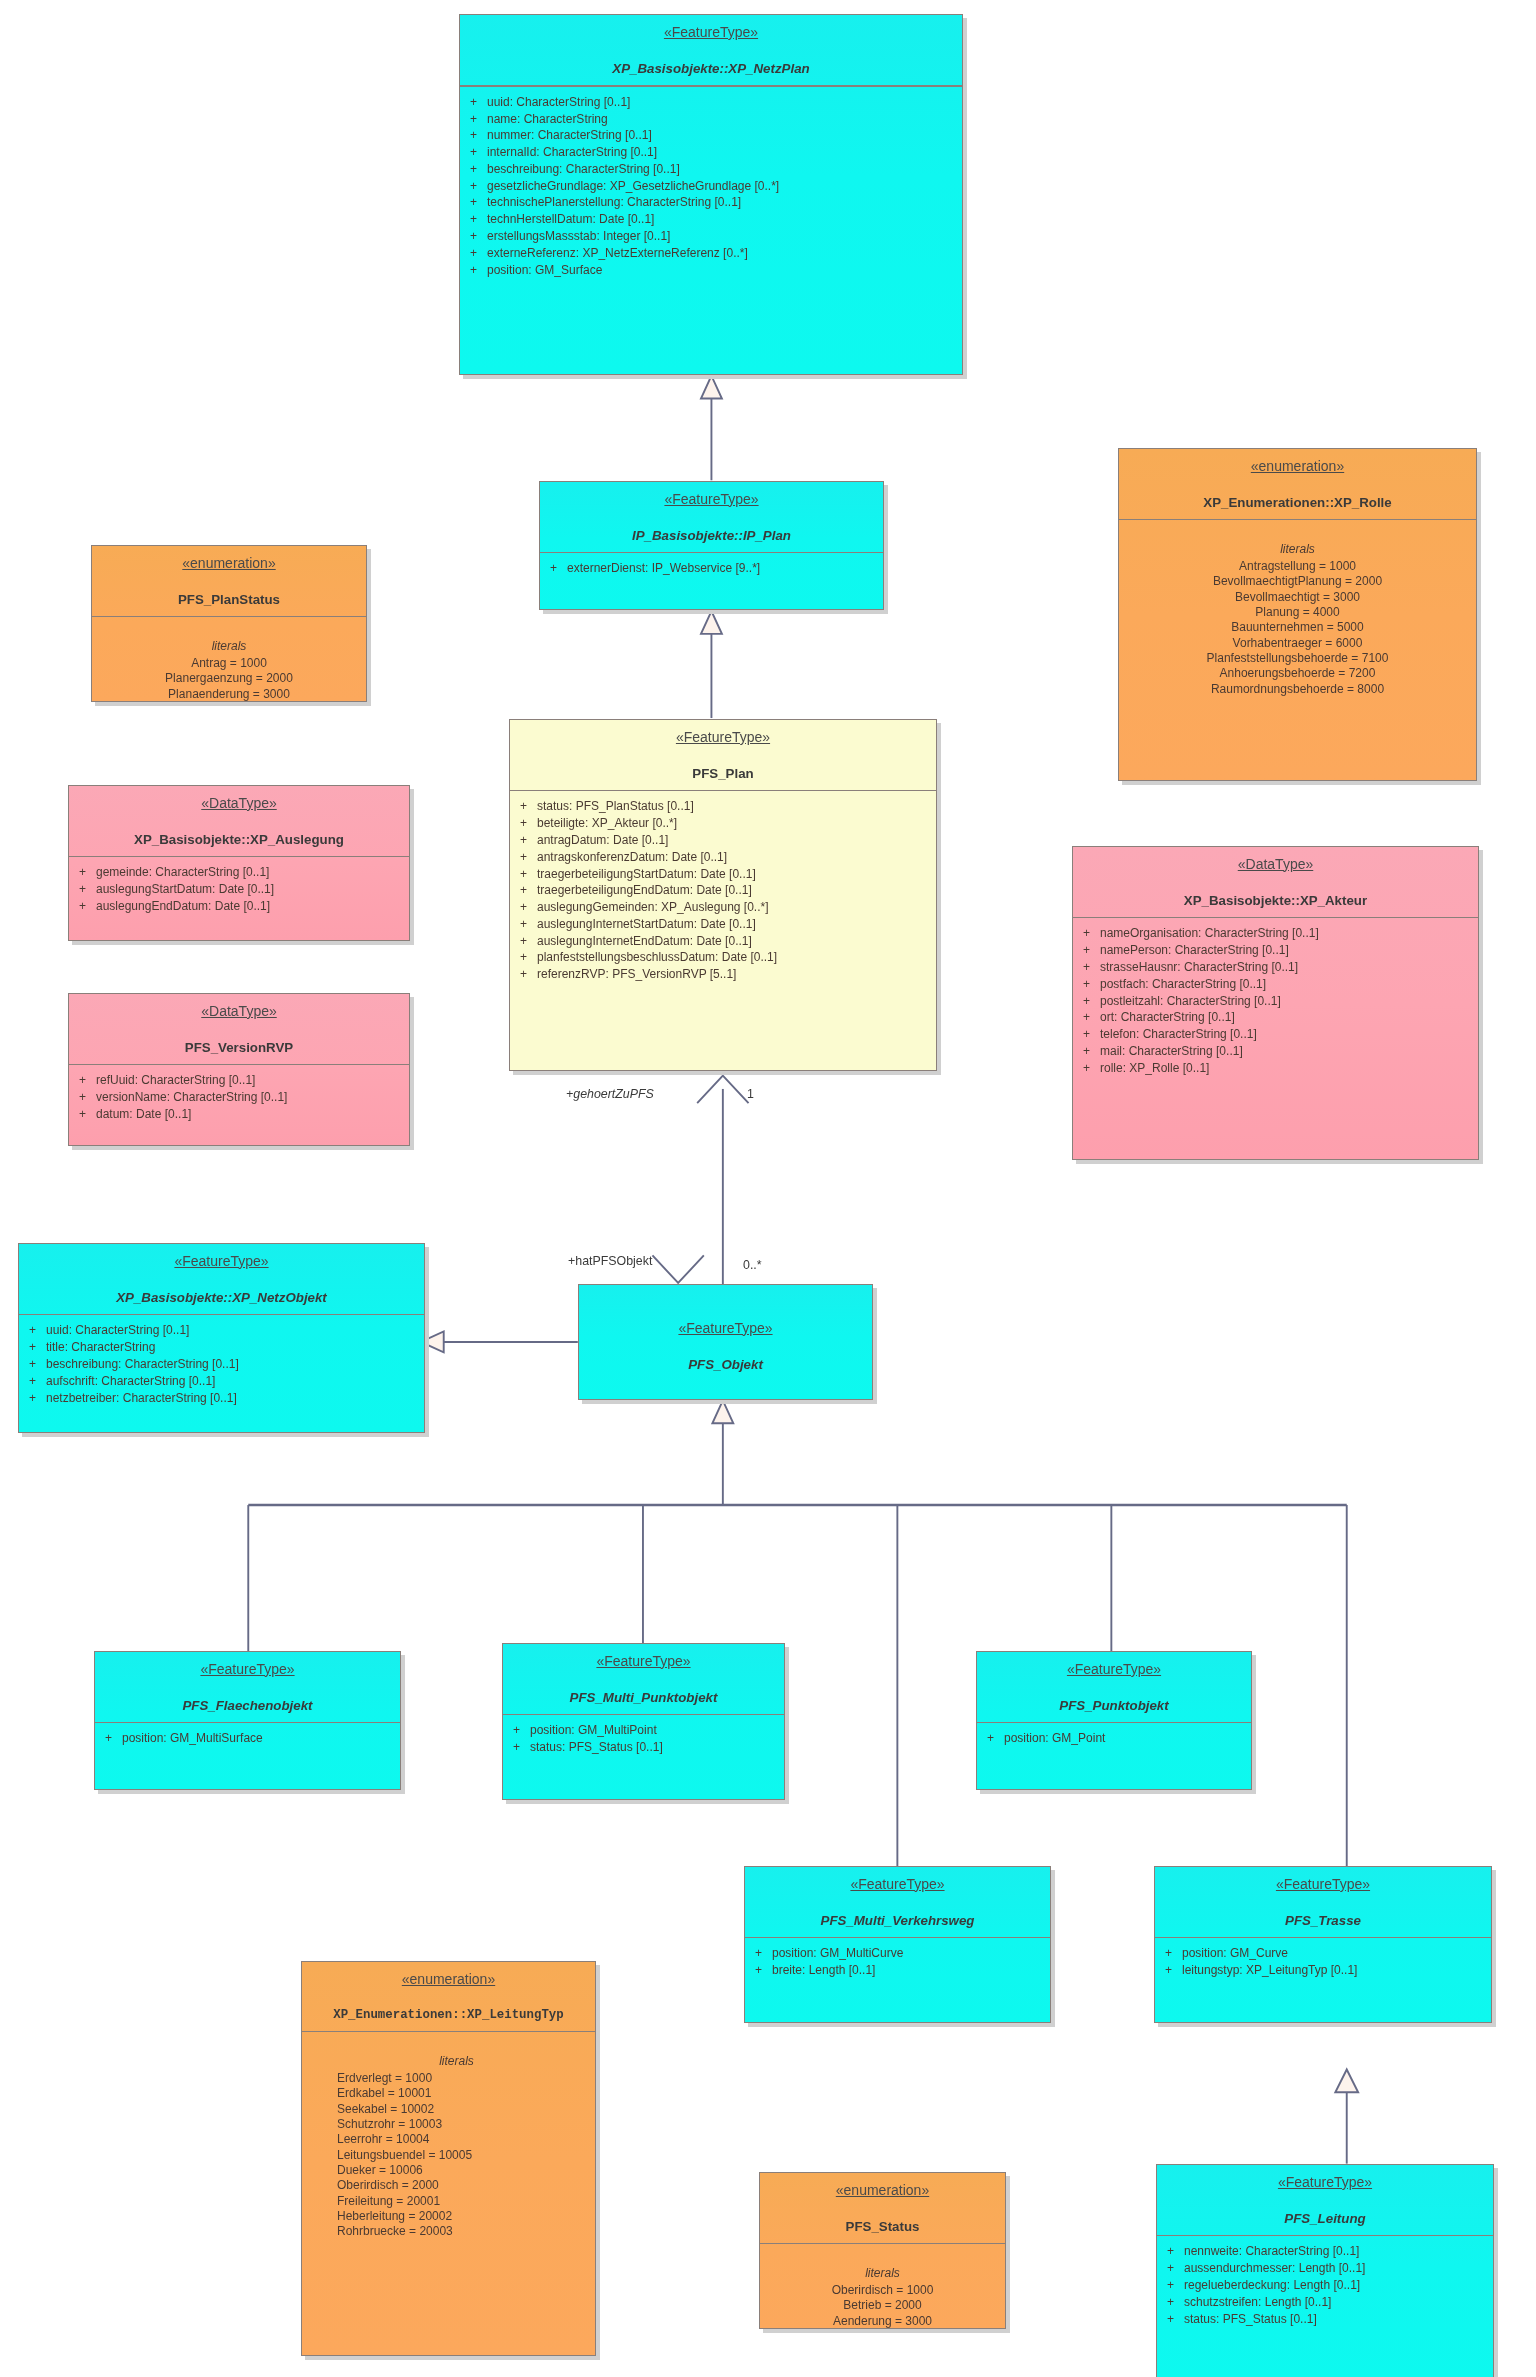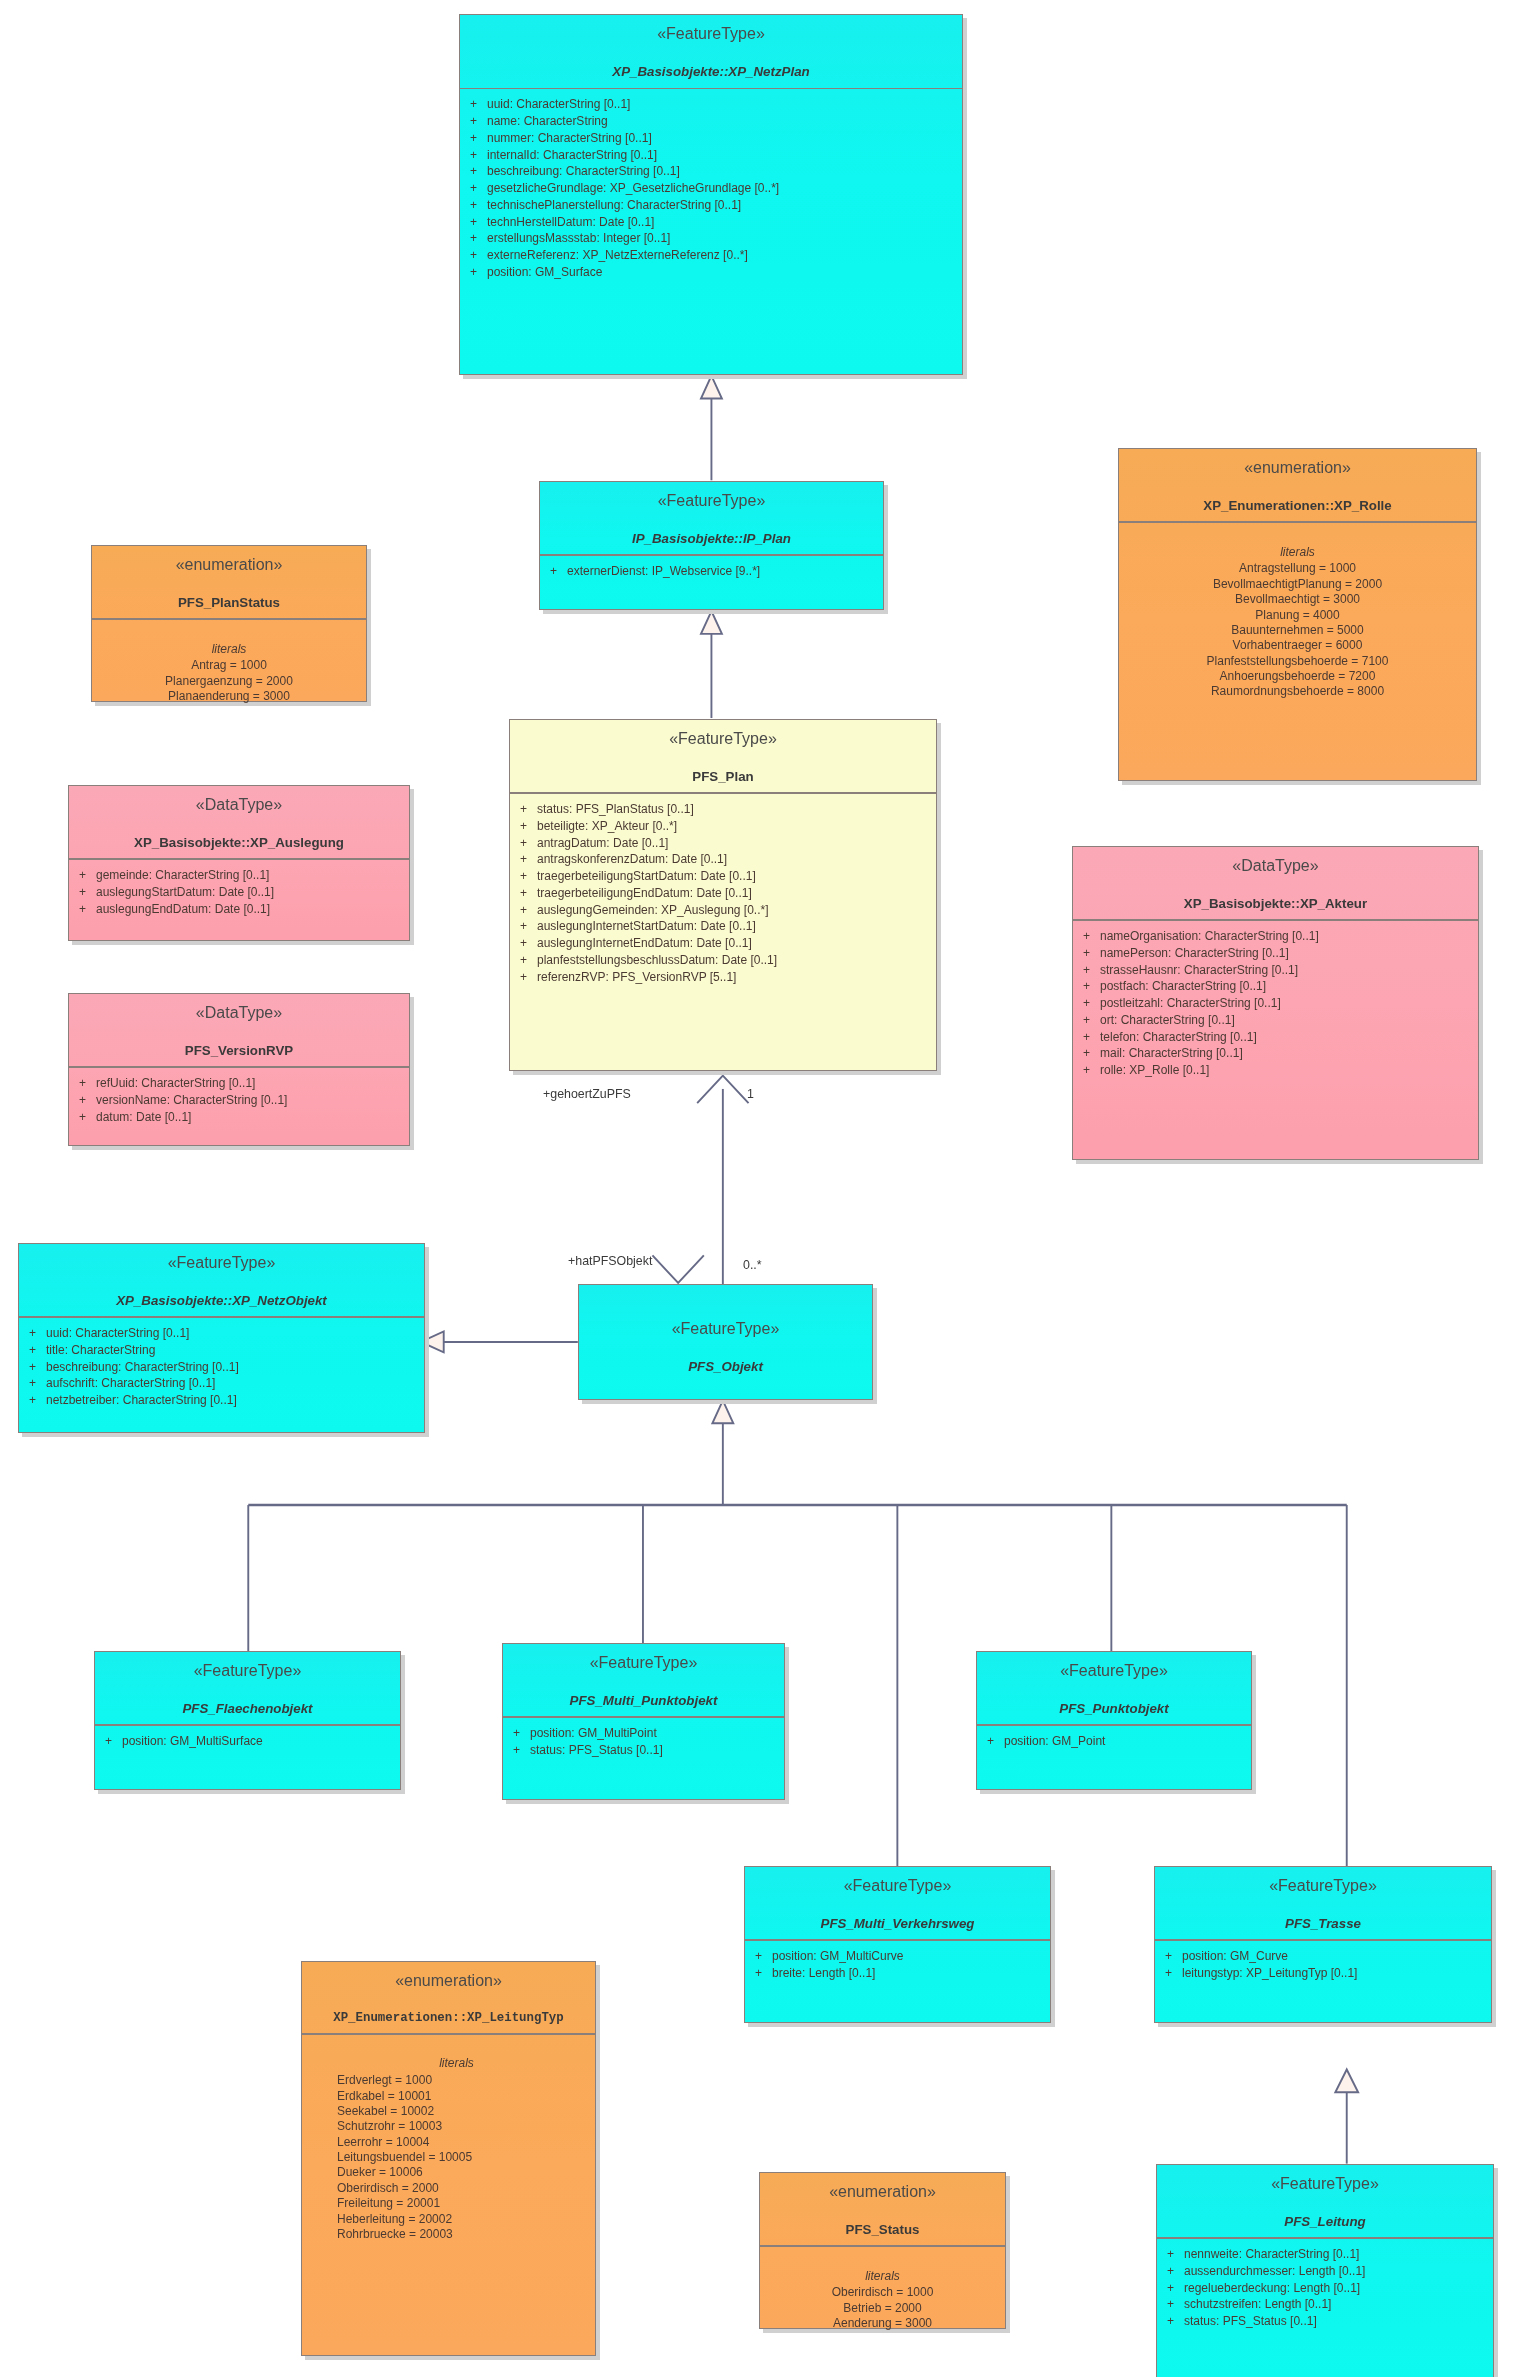--- a/index.html
+++ b/index.html
@@ -4,21 +4,21 @@
 <style>
   html,body{margin:0;padding:0;background:#ffffff;}
   body{font-family:"Liberation Sans", sans-serif;}
   #canvas{position:relative;width:1537px;height:2448px;background:#ffffff;overflow:hidden;}
 
   
   .node{position:absolute;box-sizing:border-box;}
   .node .shadow{position:absolute;left:3.8px;top:3.8px;right:-3.8px;bottom:-3.8px;background:#d0d0d0;}
   .node .body{position:absolute;left:0;top:0;right:0;bottom:0;border:1.4px solid #8a7f7a;box-sizing:border-box;display:flex;flex-direction:column;}
   .node .hdr{padding:8.6px 4.8px 7.6px 4.8px;text-align:center;flex:0 0 auto;}
-  .node .stereo{font-size:16px;color:#4a4a4a;line-height:1.25;}
+  .node .stereo{font-size:14px;color:#4a4a4a;line-height:1.25;text-decoration:underline;}
   .node .cname{font-size:13.3px;font-weight:bold;color:#3a3a3a;line-height:1.3;margin-top:19px;}
   .node .cname.ital{font-style:italic;}
   .node .sep{height:1.4px;background:#8a7f7a;flex:0 0 auto;}
   .node .attrs{padding:6.7px 0 5.7px 0;flex:1 1 auto;}
   .node .attr{font-size:12px;color:#4a3a32;line-height:1.0;padding:2.4px 0 2.4px 0;display:flex;}
   .node .attr .vis{width:27px;text-align:center;flex:0 0 auto;}
   .node .attr .txt{flex:1 1 auto;}
 
   
   .ft  .body{background:linear-gradient(180deg,#17f0ee 0%,#0ff7f0 45%,#0df9ef 100%);background-color:#11f2ef;}
@@ -338,21 +338,21 @@
             <span class="txt">mail: CharacterString [0..1]</span>
           </div>
           <div class="attr">
             <span class="vis">+</span>
             <span class="txt">rolle: XP_Rolle [0..1]</span>
           </div>
         </div>
     </div>
   </div>
 
-  <div class="lbl" style="left:543px;top:1087px;">+gehoertZuPFS</div>
+  <div class="lbl" style="left:566px;top:1087px;font-style:italic;">+gehoertZuPFS</div>
   <div class="lbl" style="left:747px;top:1087px;">1</div>
   <div class="lbl" style="left:568px;top:1254px;">+hatPFSObjekt</div>
   <div class="lbl" style="left:743px;top:1258px;">0..*</div>
 
   <div class="node ft" style="left:18px;top:1243px;width:407px;height:190px;">
     <div class="shadow"></div>
     <div class="body">
       <div class="hdr">
         <div class="stereo">«FeatureType»</div>
         <div class="cname ital">XP_Basisobjekte::XP_NetzObjekt</div>

